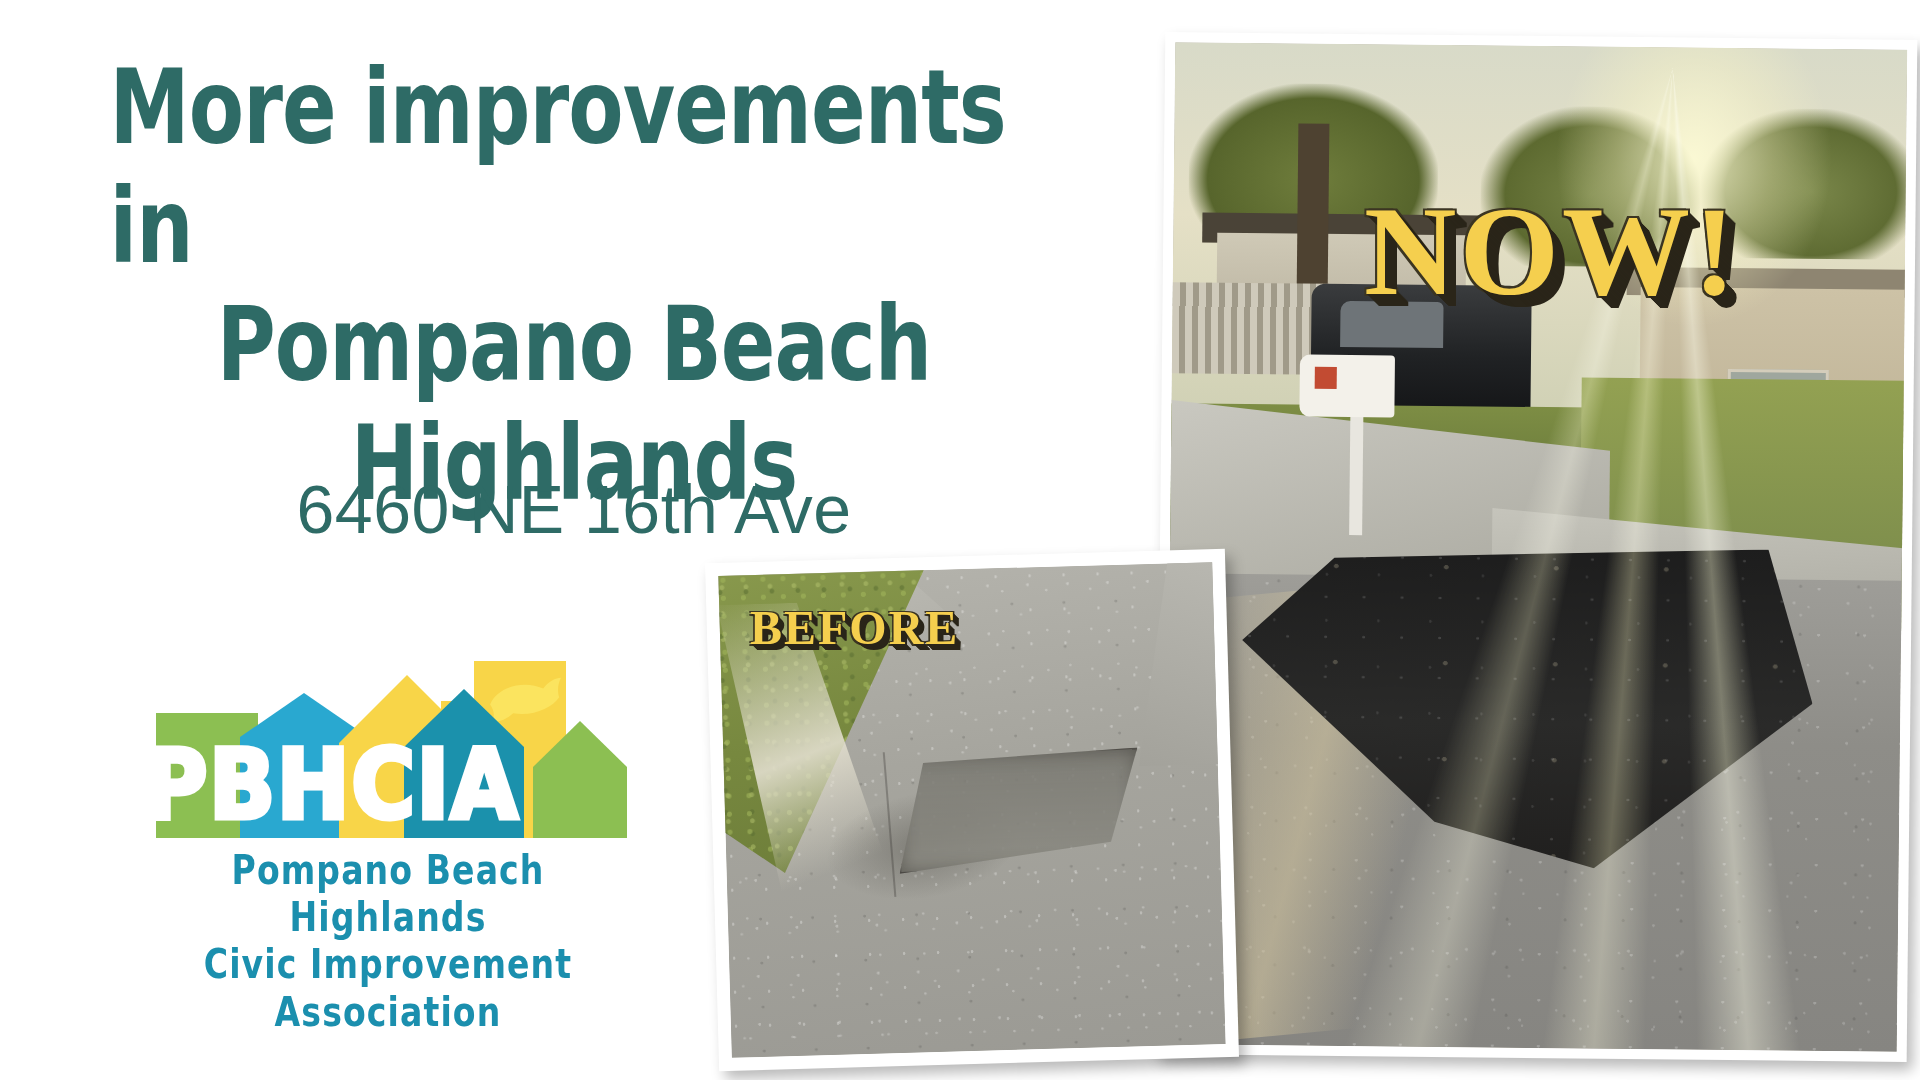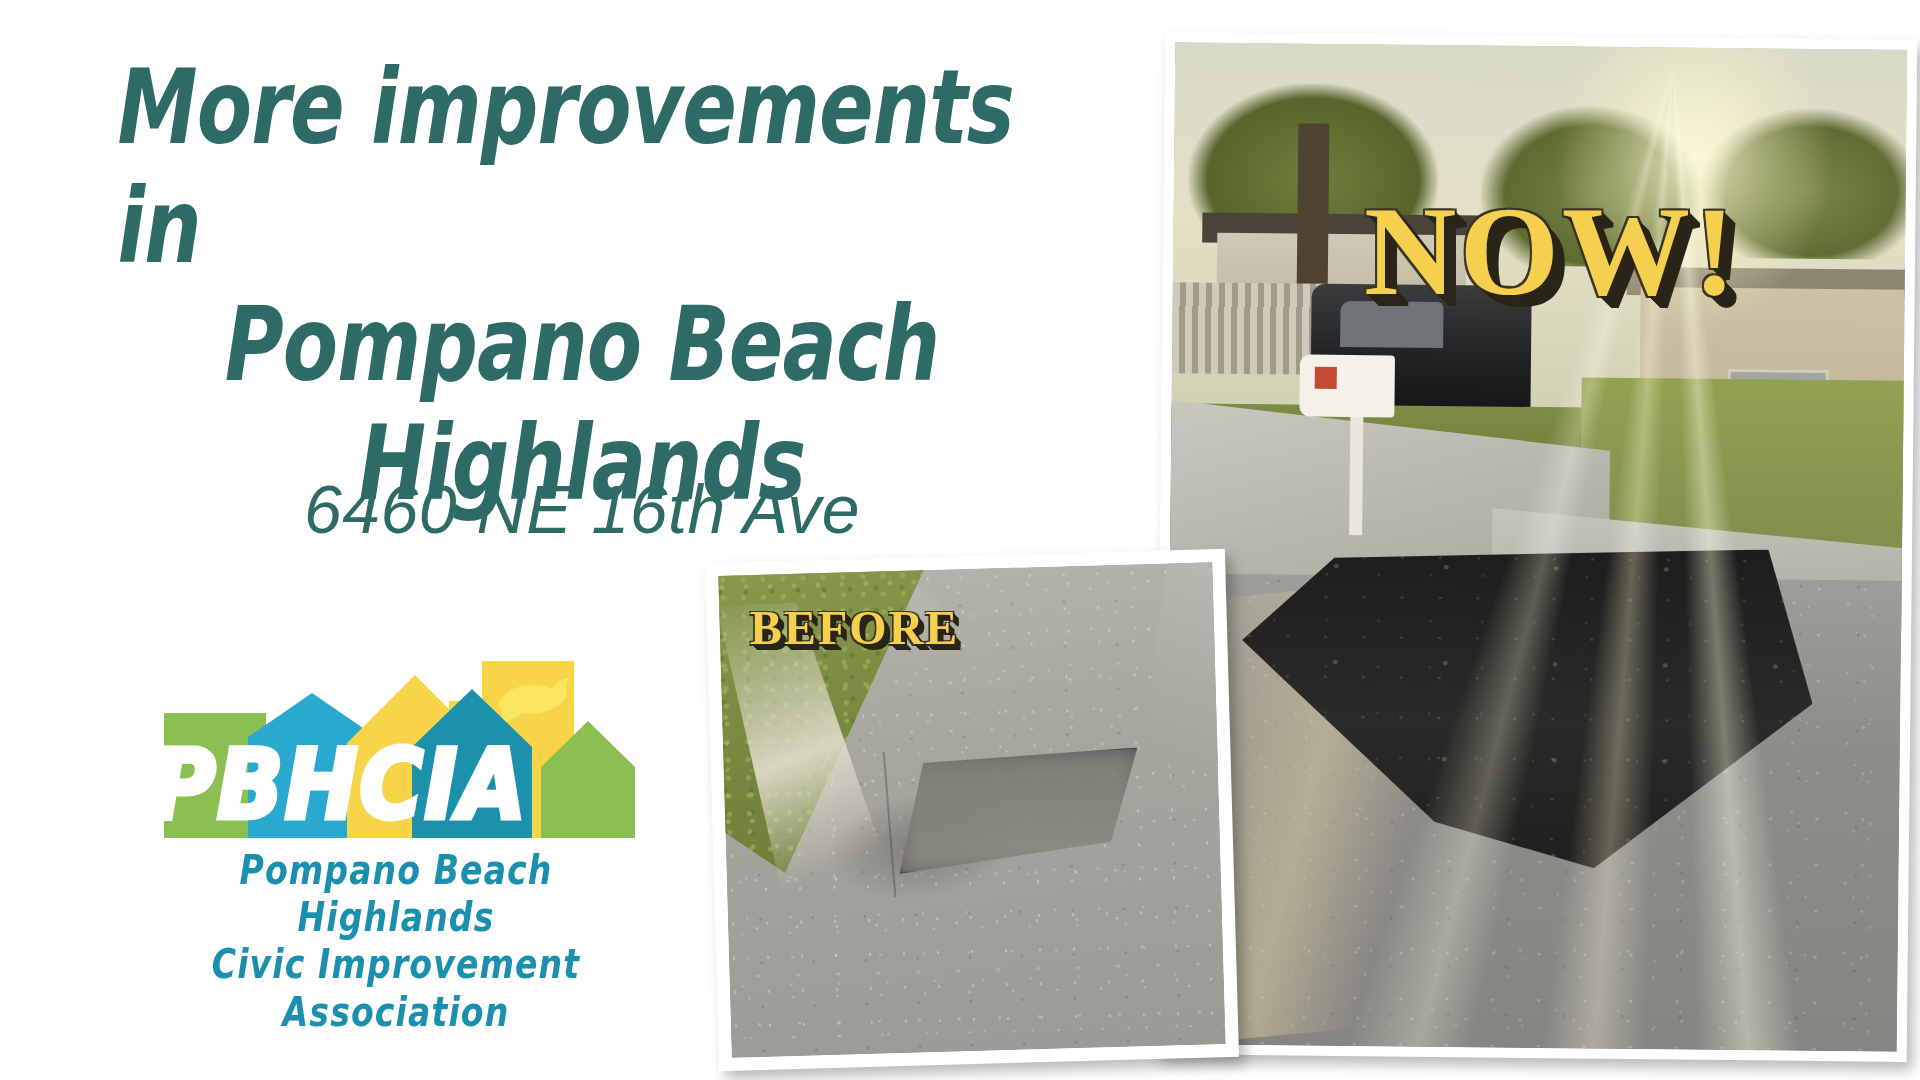--- a/index.html
+++ b/index.html
@@ -12,25 +12,24 @@
     height: 1080px;
     overflow: hidden;
     position: relative;
     font-family: "Liberation Sans", sans-serif;
     background: #ffffff;
   }
 
   
   .left-col {
     position: absolute;
-    left: 12px;
+    left: 4px;
     top: 0;
     width: 1140px;
     height: 1080px;
-    font-style: italic;
   }
 
   .headline {
     position: absolute;
     left: 20px;
     top: 48px;
     width: 1100px;
     text-align: center;
     color: #2e6b66;
     font-family: "Liberation Sans Narrow", "DejaVu Sans Condensed", "Liberation Sans", sans-serif;

